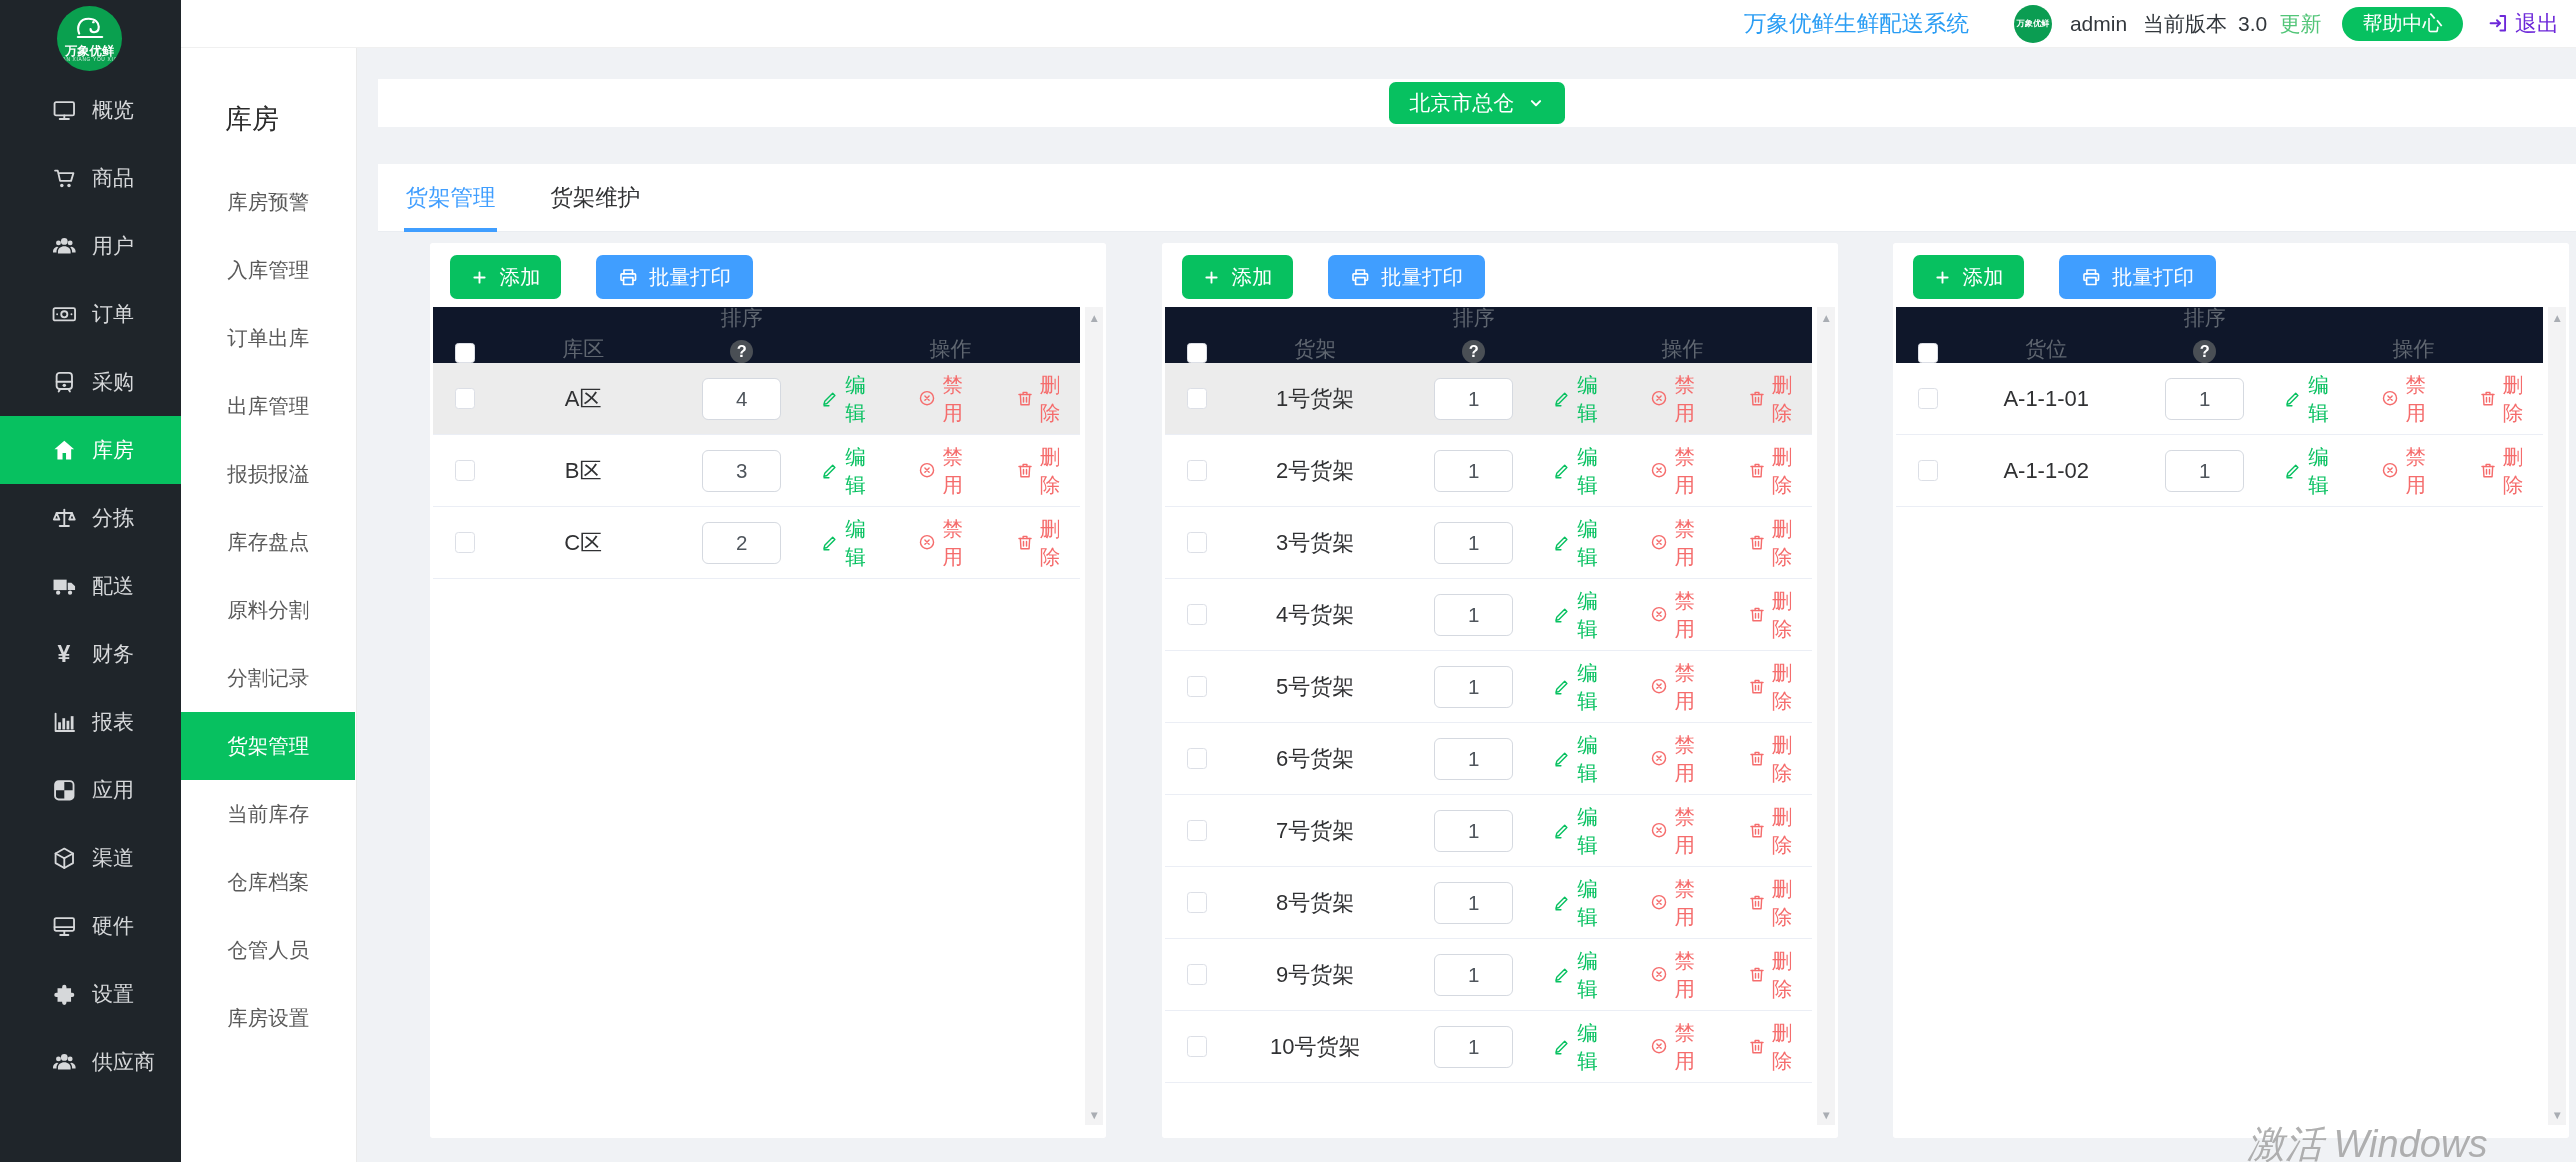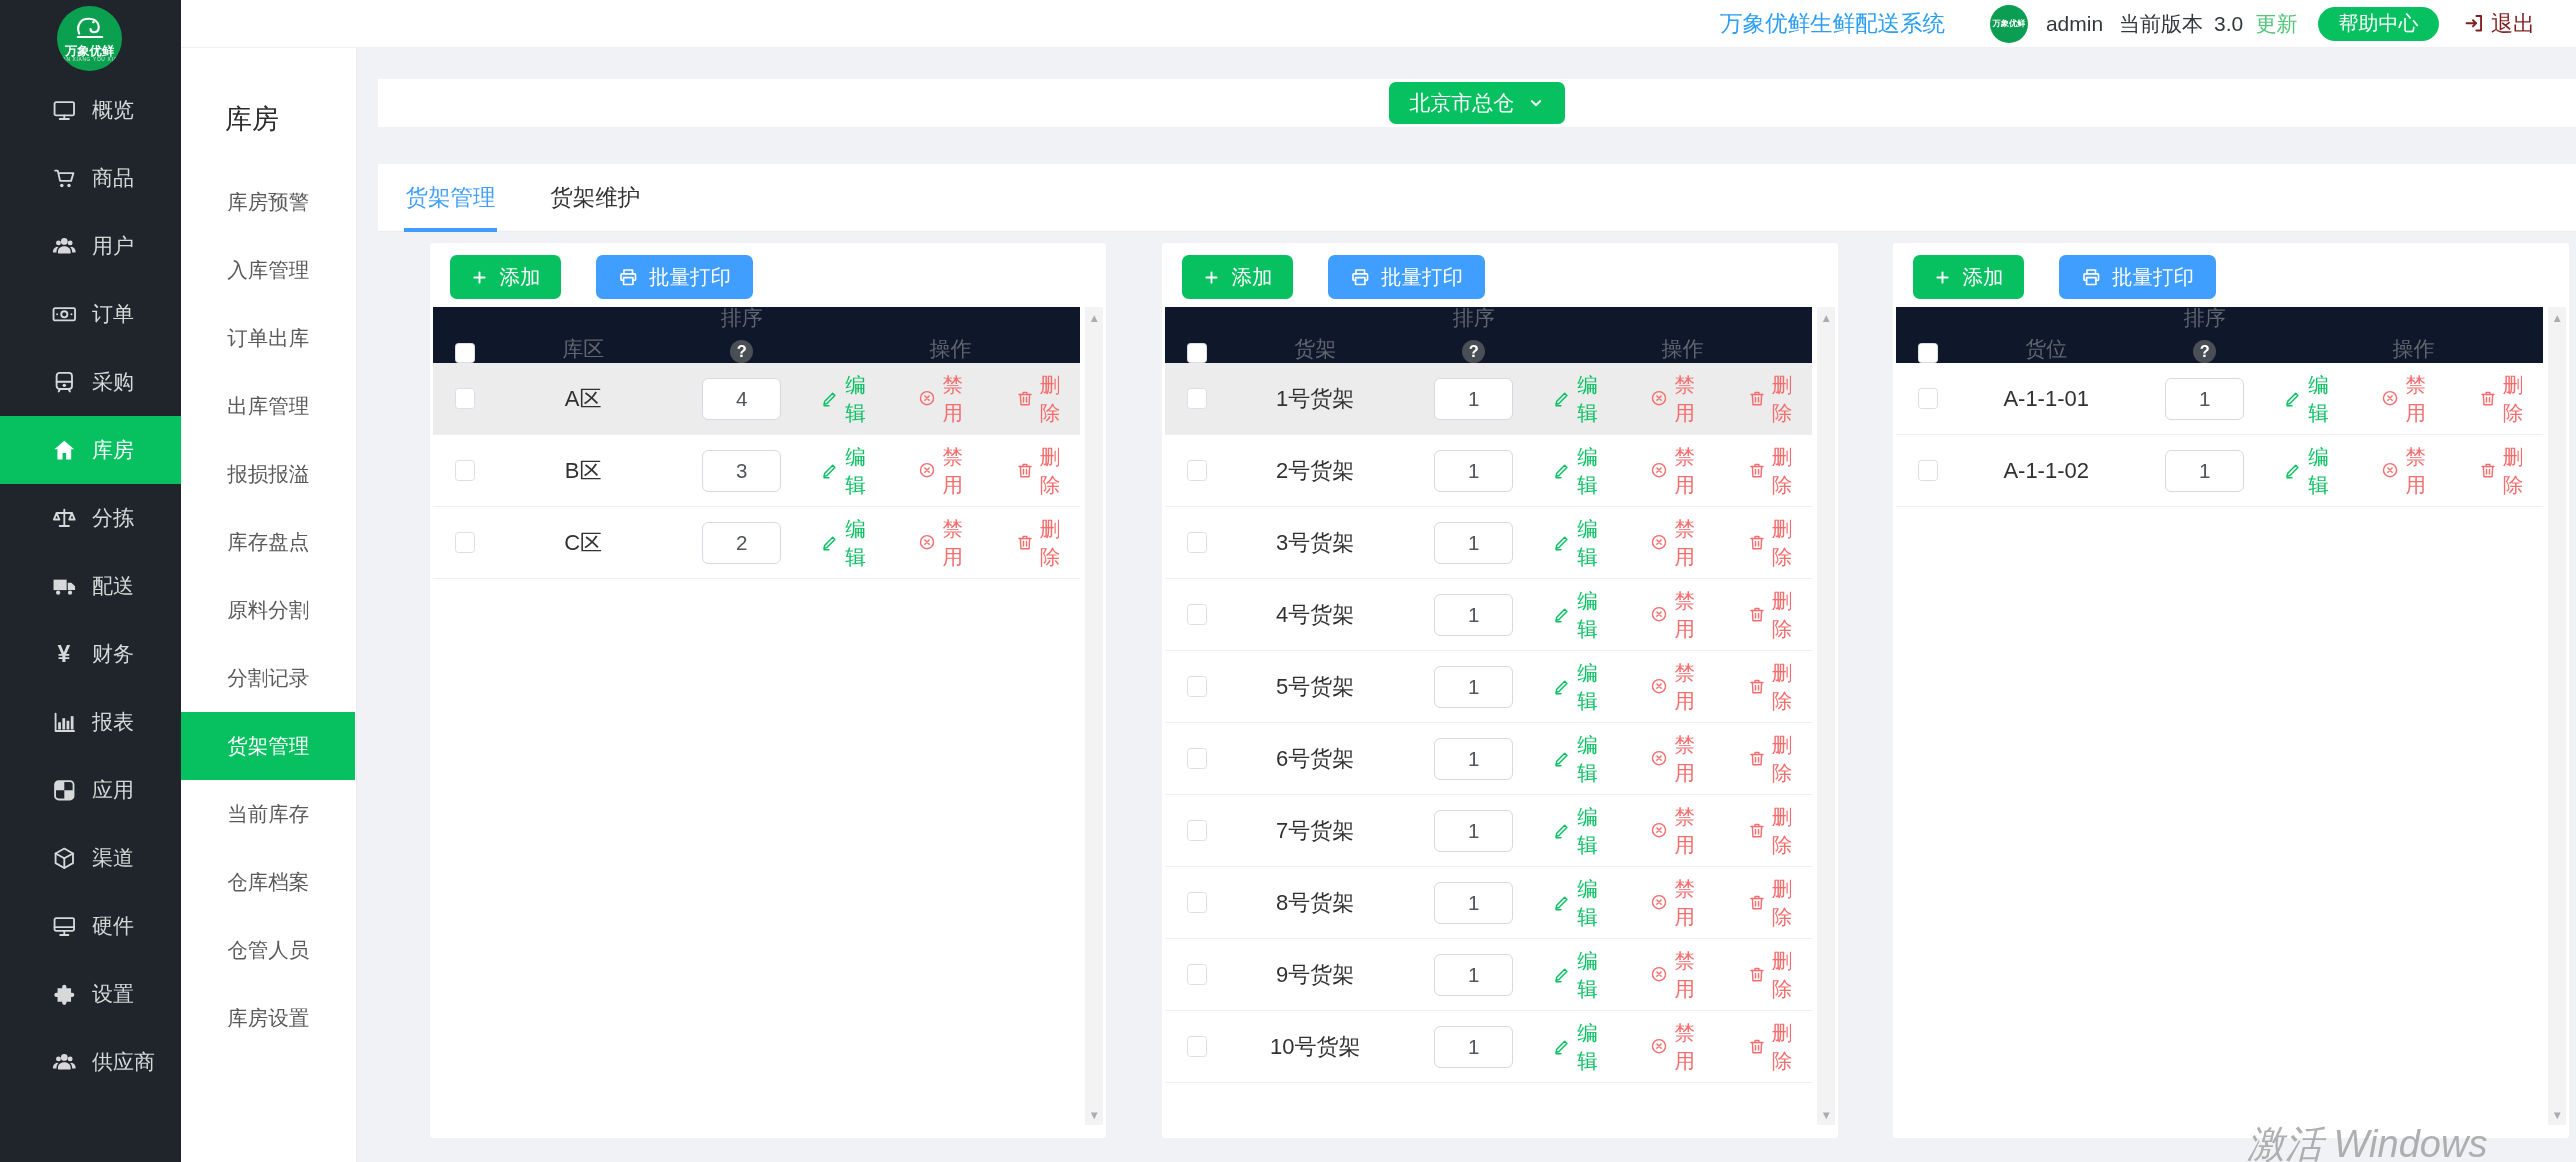--- a/index.html
+++ b/index.html
@@ -10,39 +10,39 @@
     font-family:"Liberation Sans","DejaVu Sans",sans-serif;
     color:#303133;
   }
   svg.ic { display:block; }
 
   
   #app-header {
     position:absolute; left:181px; top:0; right:0; height:48px;
     background:#fff; border-bottom:0.7px solid #f0f0f0;
     display:flex; align-items:center; justify-content:flex-end;
-    padding-right:41px; z-index:5;
+    padding-right:17px; z-index:5;
   }
   .sys-title { color:#2a9df4; font-size:22.5px; margin-right:45px; }
   .avatar {
     width:38px; height:38px; border-radius:50%; background:#0b9d52;
     margin-right:18px; display:flex; flex-direction:column; align-items:center; justify-content:center;
     color:#fff; overflow:hidden; flex:none;
   }
   .avatar .av-txt { font-size:8.2px; font-weight:bold; white-space:nowrap; }
   .username { font-size:21px; color:#32373c; margin-right:16px; }
   .ver-label { font-size:21px; color:#32373c; }
   .ver-value { font-size:21px; color:#32373c; margin:0 12.3px 0 11px; }
   .update-link { font-size:21px; color:#52c578; margin-right:20.5px; }
   .help-pill {
     background:#07c160; color:#fff; font-size:20px;
     height:34px; border-radius:17px; padding:0 20.5px;
     display:flex; align-items:center; margin-right:24.6px; border:none;
   }
-  .logout { display:flex; align-items:center; gap:6.8px; font-size:22px; color:#7f1d1d; }
+  .logout { display:flex; align-items:center; gap:6.8px; font-size:22px; color:#6d28d9; }
 
   
   #corner { position:absolute; left:0; top:0; width:181px; height:48px; background:#1f252a; z-index:6; }
   #brand-logo {
     position:absolute; left:57px; top:5.5px; width:65px; height:65px; border-radius:50%;
     background:#0aa04f; z-index:10; display:flex; flex-direction:column; align-items:center;
     justify-content:flex-end; padding-bottom:6.8px; overflow:hidden;
   }
   #brand-logo .brand-txt { color:#fff; font-size:12.3px; font-weight:bold; line-height:1; }
   #brand-logo .brand-sub { color:rgba(255,255,255,.85); font-size:4.8px; letter-spacing:0.7px; line-height:1.4; }

